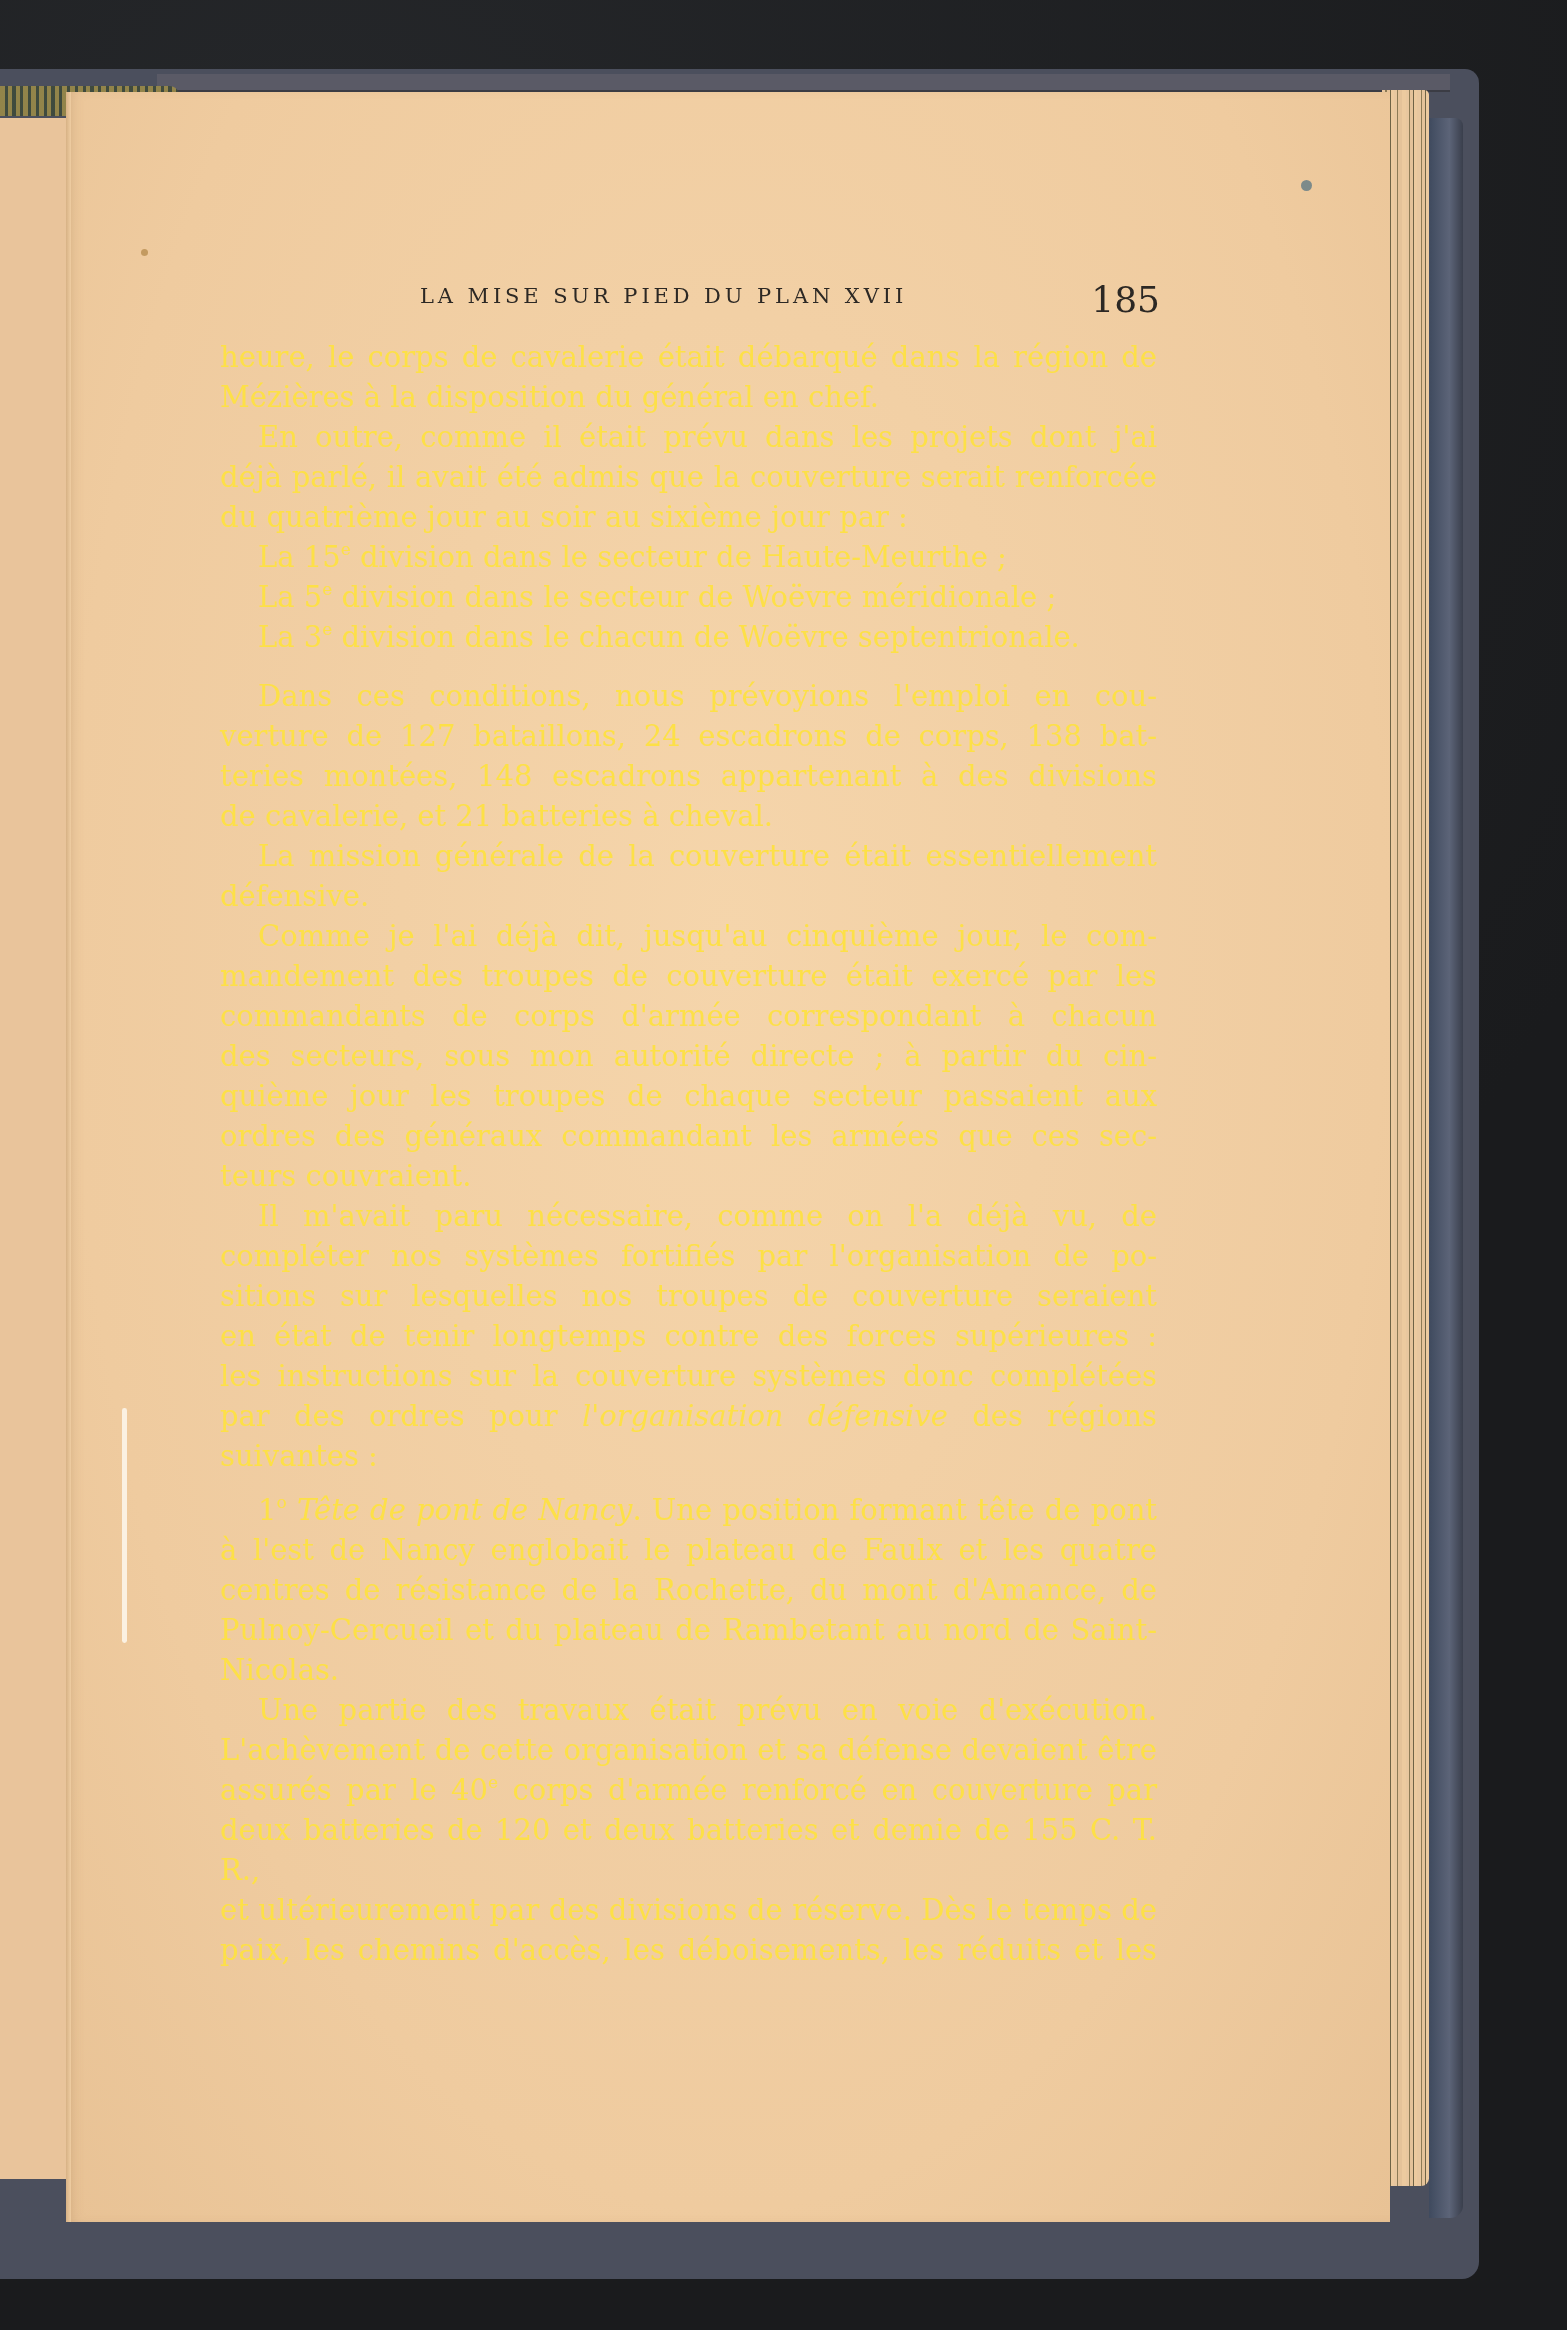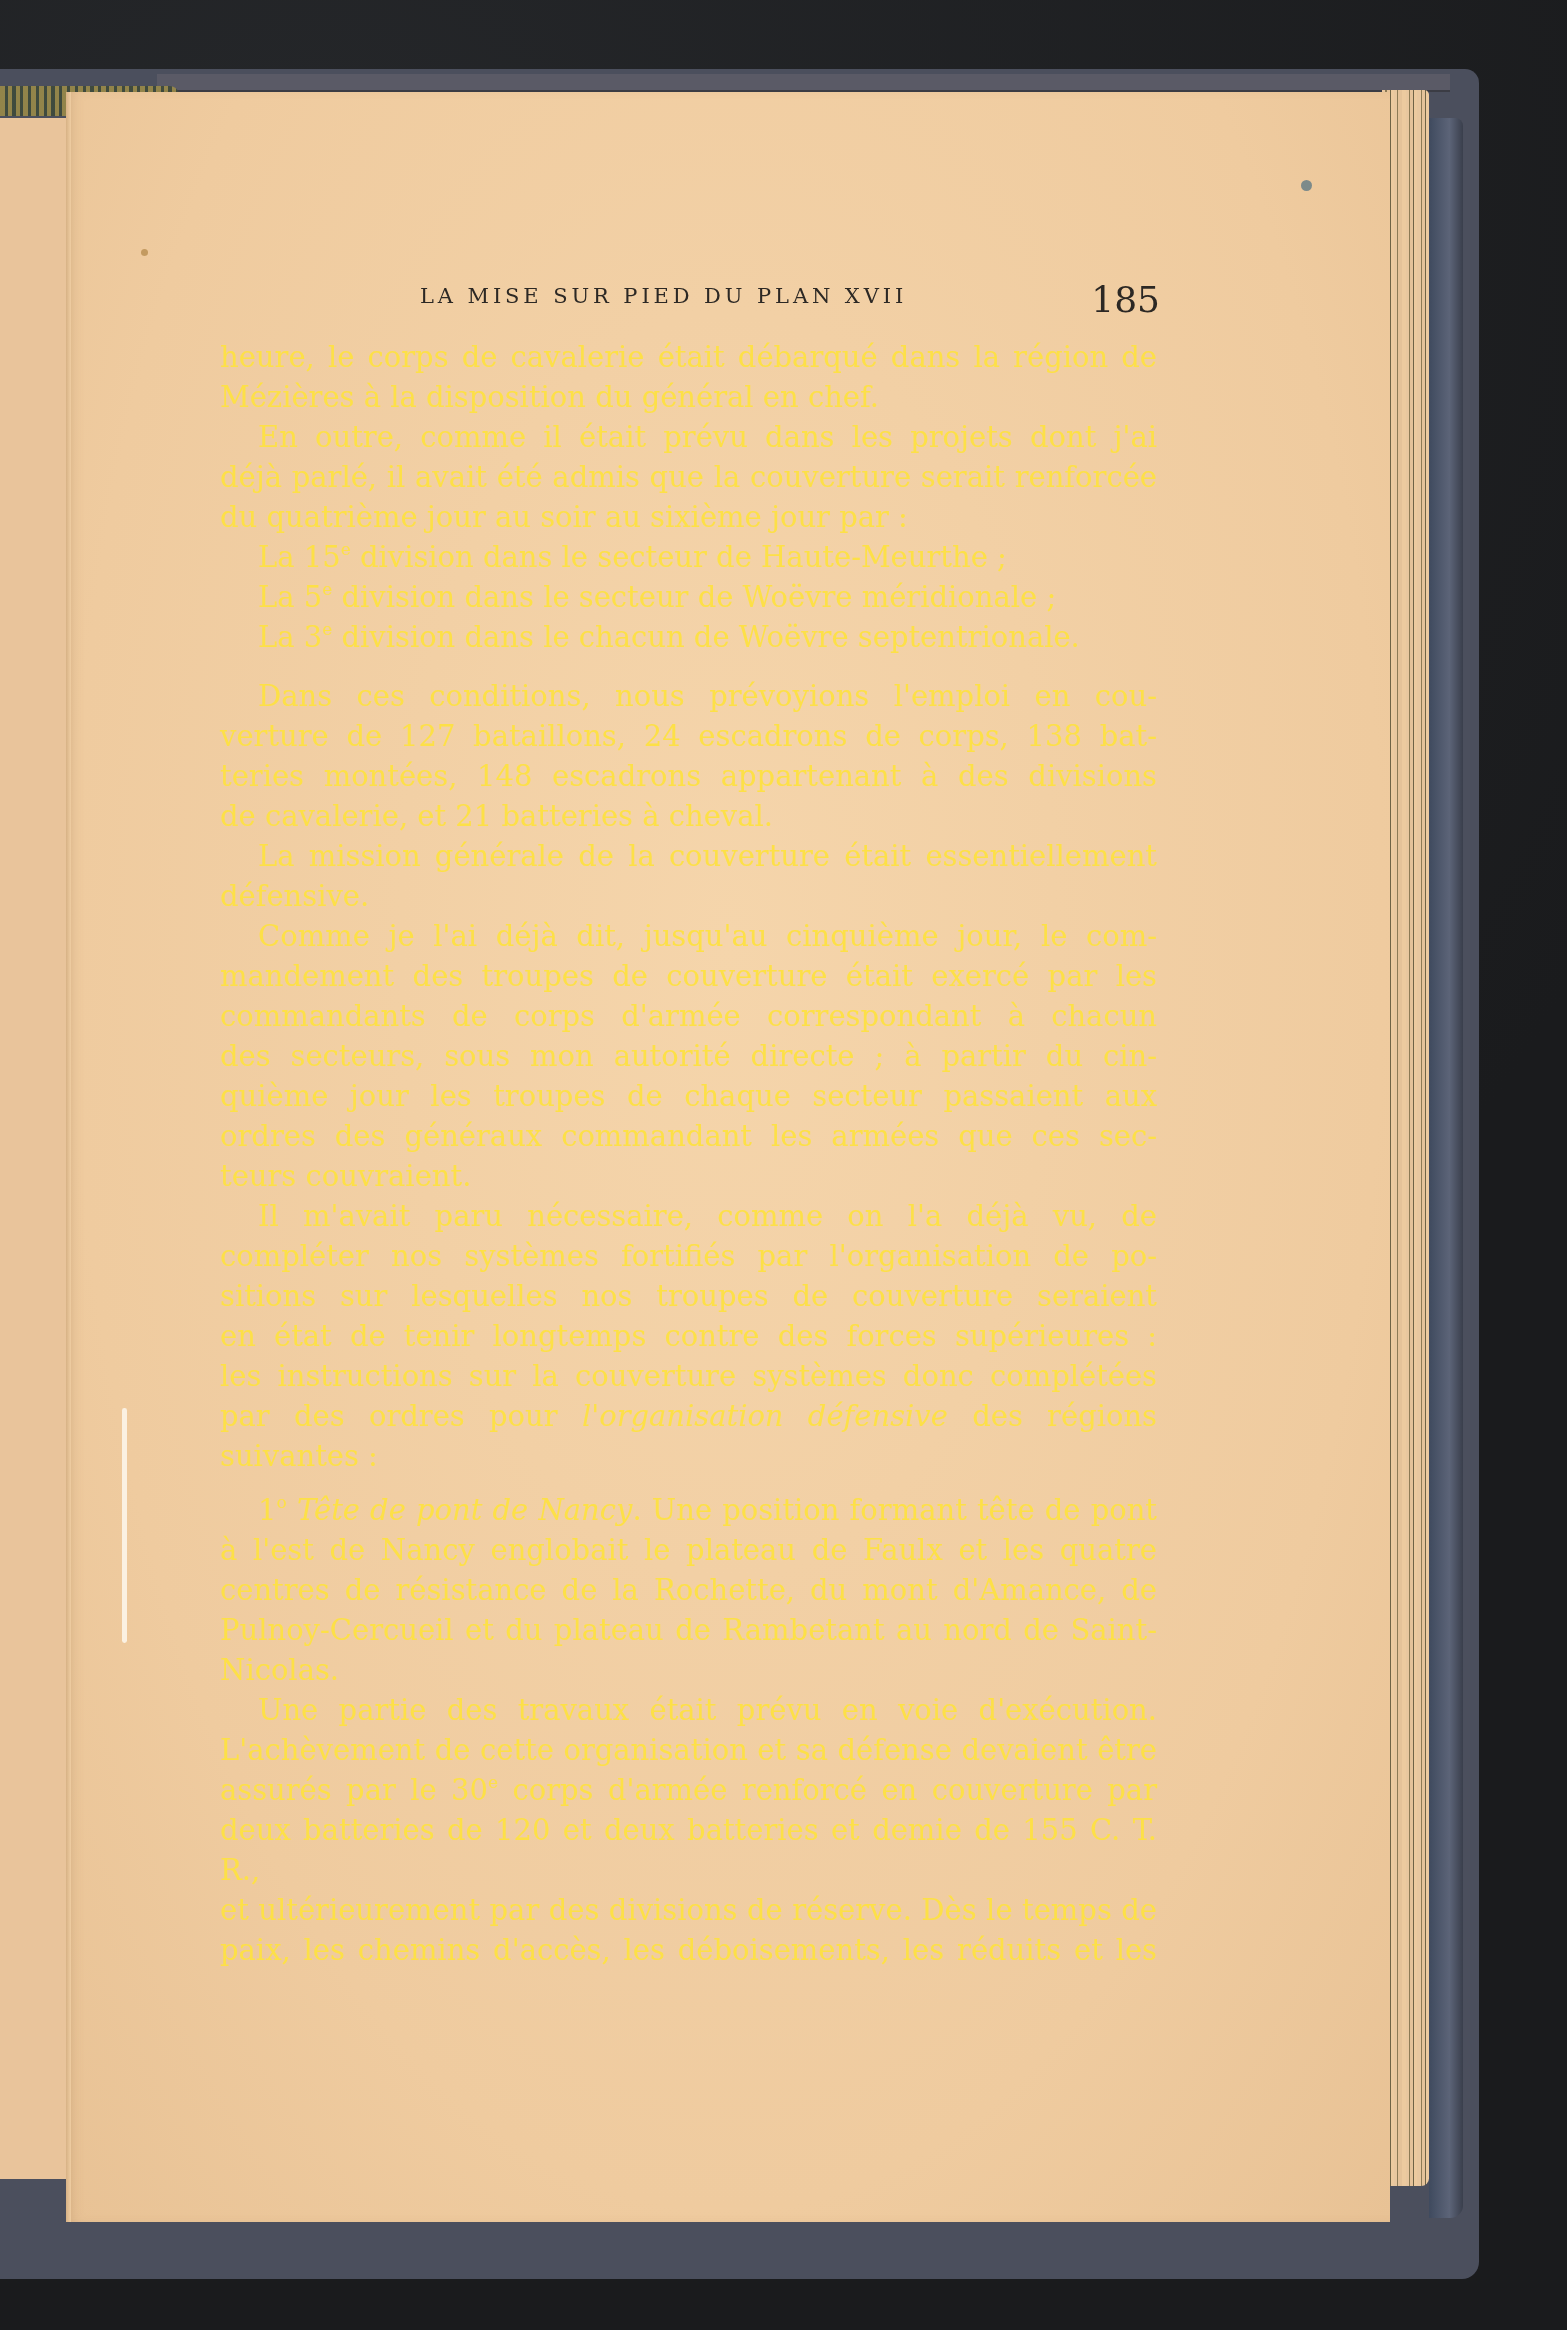--- a/index.html
+++ b/index.html
@@ -227,20 +227,20 @@
     <span class="line" style="padding-left:38px"><span>1</span><sup>o</sup> <em>Tête de pont de Nancy</em><span>. Une position formant tête de pont</span></span>
     <span class="line">à l'est de Nancy englobait le plateau de Faulx et les quatre</span>
     <span class="line">centres de résistance de la Rochette, du mont d'Amance, de</span>
     <span class="line">Pulnoy-Cercueil et du plateau de Rambetant au nord de Saint-</span>
     <span class="line last">Nicolas.</span>
   </p>
 
   <p class="noindent">
     <span class="line" style="padding-left:38px">Une partie des travaux était prévu en voie d'exécution.</span>
     <span class="line">L'achèvement de cette organisation et sa défense devaient être</span>
-    <span class="line"><span>assurés par le 30</span><sup>e</sup><span> corps d'armée renforcé en couverture par</span></span>
+    <span class="line"><span>assurés par le 40</span><sup>e</sup><span> corps d'armée renforcé en couverture par</span></span>
     <span class="line">deux batteries de 120 et deux batteries et demie de 155 C. T. R.,</span>
     <span class="line">et ultérieurement par des divisions de réserve. Dès le temps de</span>
     <span class="line">paix, les chemins d'accès, les déboisements, les réduits et les</span>
   </p>
 
 </div>
 
 
 </body></html>

